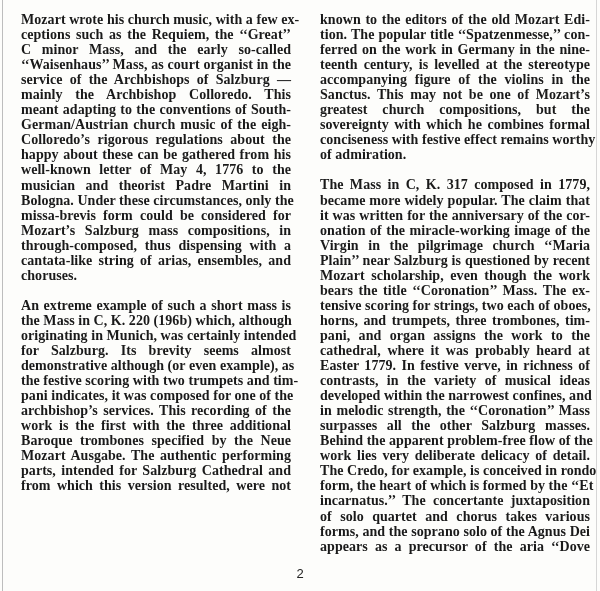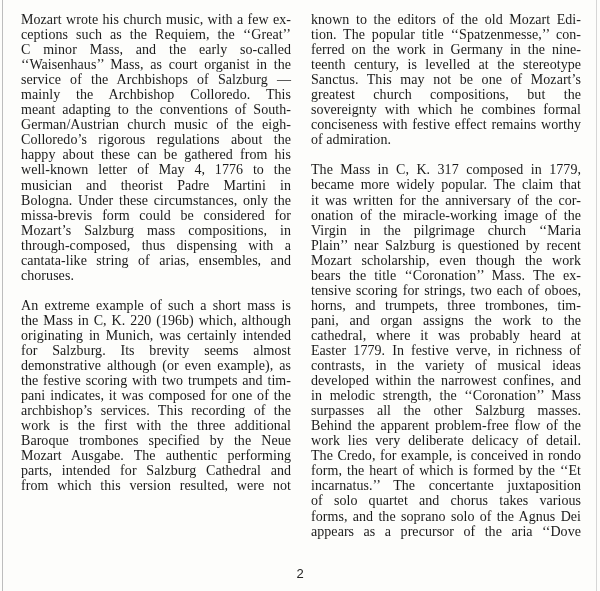--- a/index.html
+++ b/index.html
@@ -10,22 +10,22 @@
     color: #1a1a1a;
   }
   .edge-left { position: absolute; left: 2px; top: 0; width: 1px; height: 591px; background: #bdbdbd; }
   .edge-right { position: absolute; left: 596px; top: 0; width: 1px; height: 591px; background: #d6d6d6; }
   .col {
     position: absolute; top: 12px; width: 270px;
     font-size: 14px; line-height: 15.05px;
     text-align: justify; letter-spacing: 0.05px;
   }
   .col.left { left: 21px; }
-  .col.right { left: 311px; }
-  .col p { margin: 0 0 15px 0; }
+  .col.right { left: 320px; }
+  .col p { margin: 0 0 15px 0; font-weight: bold; }
   .line { display: block; text-align: justify; text-align-last: justify; white-space: nowrap; height: 15.05px; }
   .line.last { text-align-last: left; }
   .page-num {
     position: absolute; left: 290px; top: 566px; width: 20px; text-align: center;
     font-family: "Liberation Sans", "DejaVu Sans", sans-serif; font-size: 13px; color: #222;
   }
 </style>
 </head>
 <body>
 
@@ -69,20 +69,21 @@
       <span class="line">from which this version resulted, were not</span>
     </p>
 </div>
 
 <div class="col right">
   <p>
       <span class="line">known to the editors of the old Mozart Edi-</span>
       <span class="line">tion. The popular title ‘‘Spatzenmesse,’’ con-</span>
       <span class="line">ferred on the work in Germany in the nine-</span>
       <span class="line">teenth century, is levelled at the stereotype</span>
+      <span class="line">accompanying figure of the violins in the</span>
       <span class="line">Sanctus. This may not be one of Mozart’s</span>
       <span class="line">greatest church compositions, but the</span>
       <span class="line">sovereignty with which he combines formal</span>
       <span class="line">conciseness with festive effect remains worthy</span>
       <span class="line last">of admiration.</span>
     </p>
   <p>
       <span class="line">The Mass in C, K. 317 composed in 1779,</span>
       <span class="line">became more widely popular. The claim that</span>
       <span class="line">it was written for the anniversary of the cor-</span>

